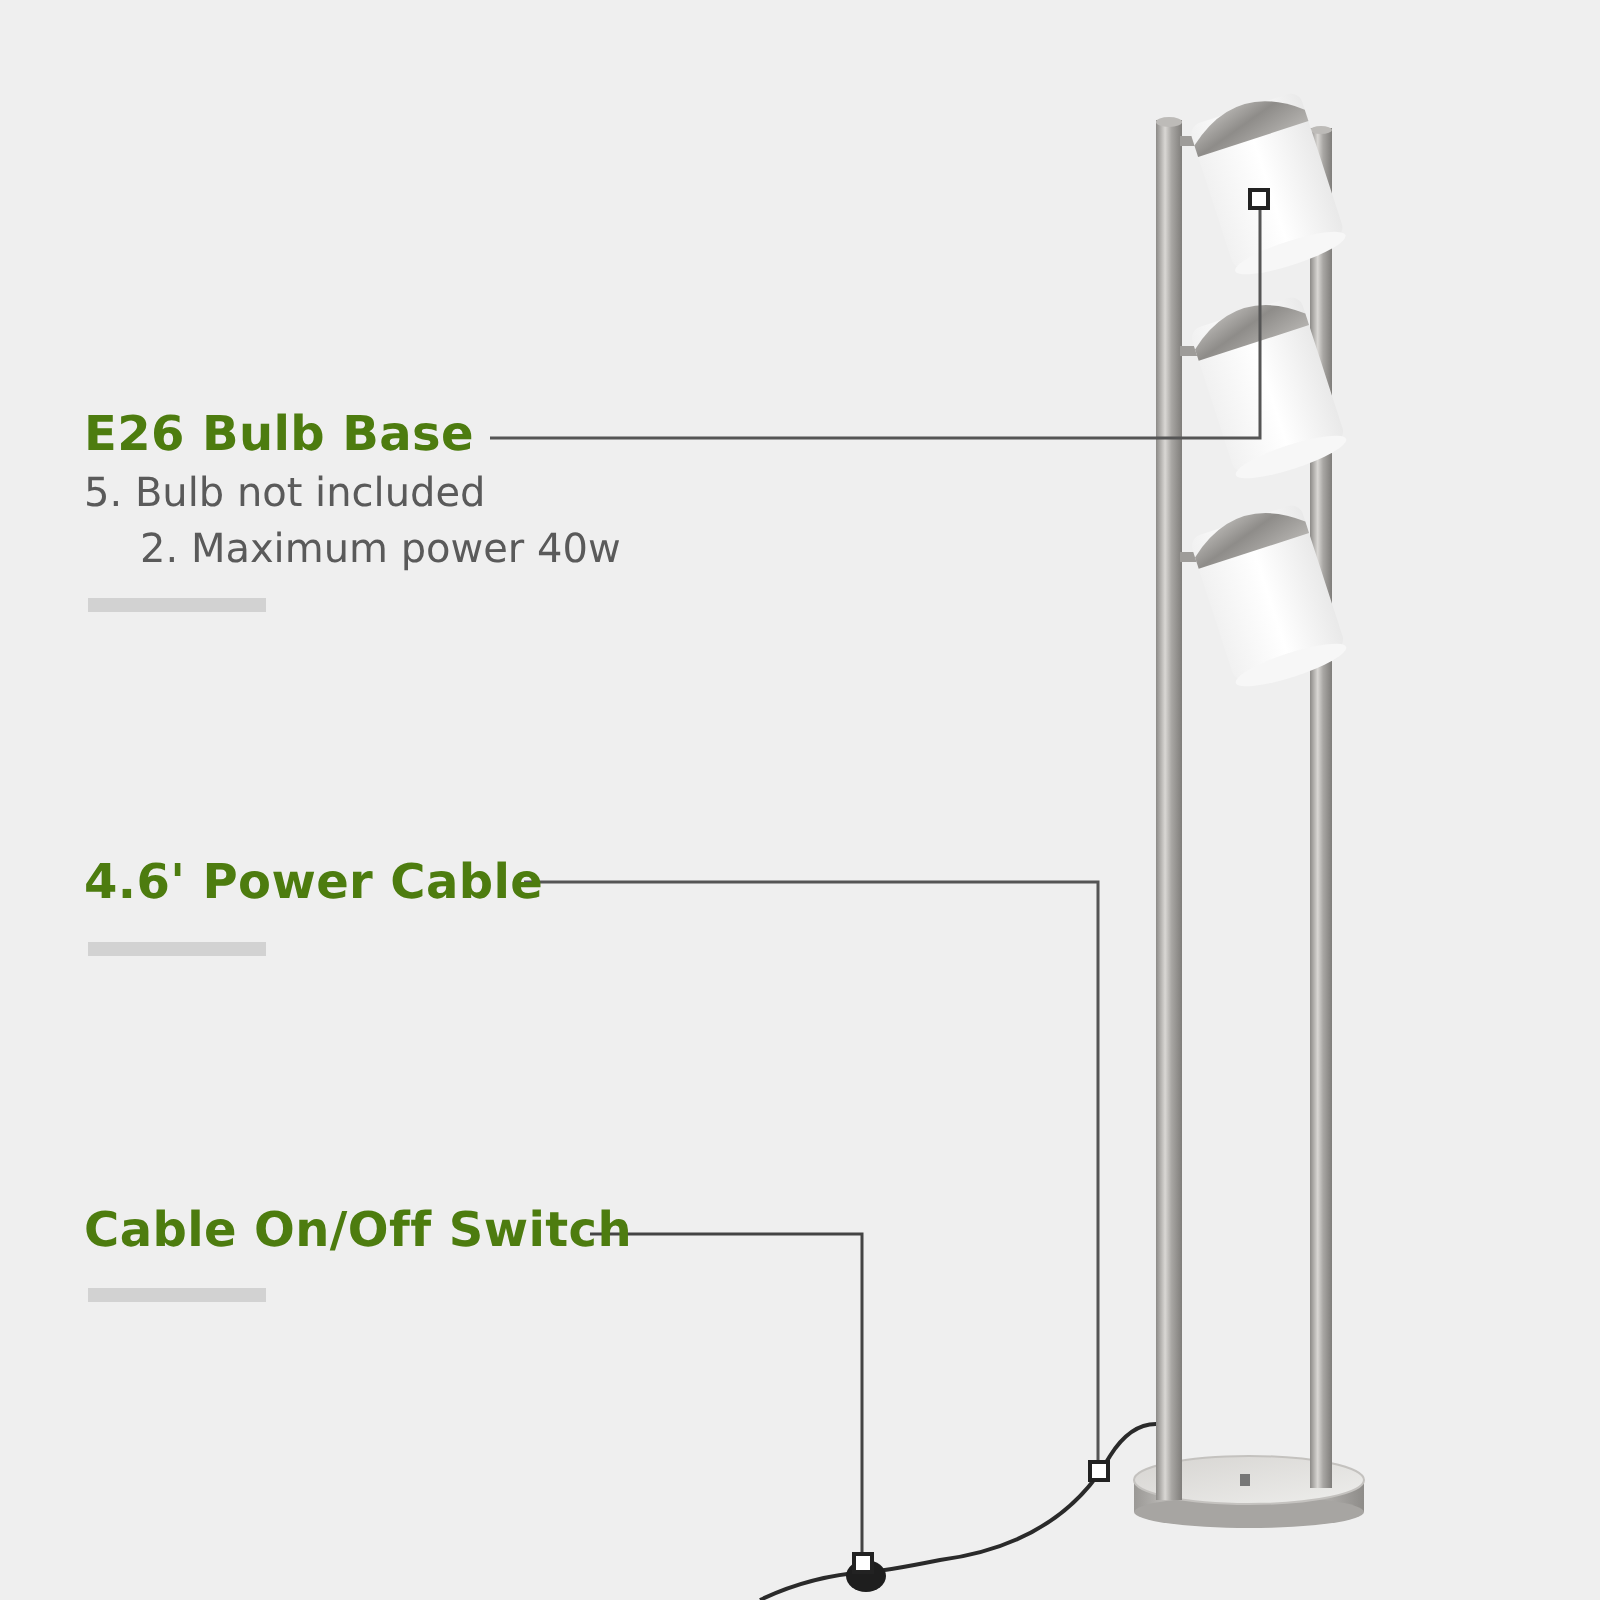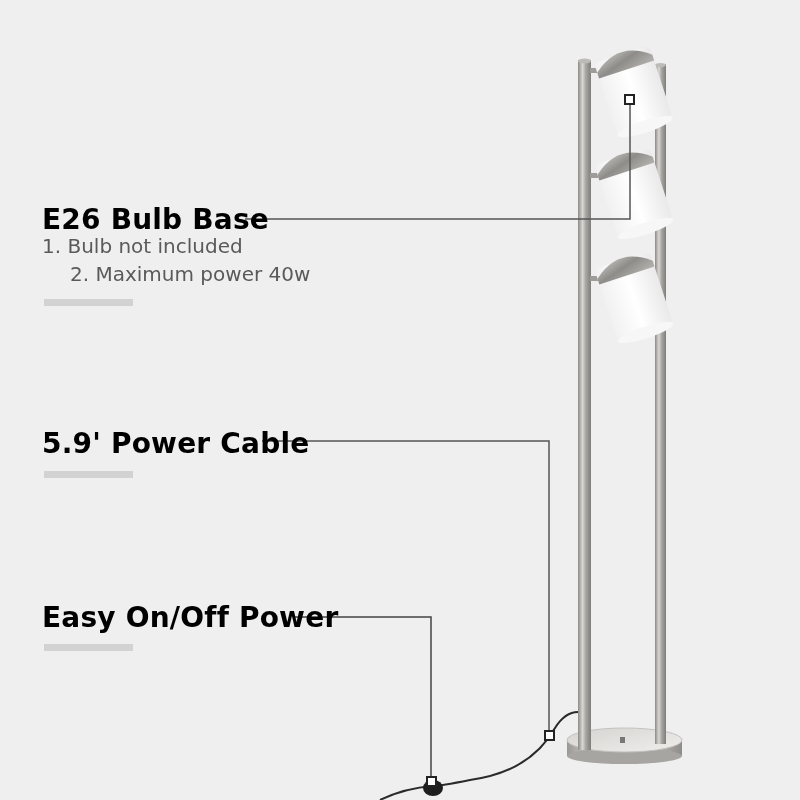--- a/index.html
+++ b/index.html
@@ -1,17 +1,17 @@
 <!DOCTYPE html>
 <html><head>
 <meta charset="utf-8">
 <style>
   html, body { margin: 0; padding: 0; }
   body { width: 800px; height: 800px; background: #efefef; position: relative; overflow: hidden; font-family: "DejaVu Sans", sans-serif; }
-  .feature-title { position: absolute; left: 42px; font-weight: bold; font-size: 28px; color: #000000; letter-spacing: 0.2px; white-space: nowrap; text-align: center; }
+  .feature-title { position: absolute; left: 42px; font-weight: bold; font-size: 24px; color: #4d7c0f; letter-spacing: 0.2px; white-space: nowrap; text-align: center; }
   .feature-sub { position: absolute; left: 42px; font-size: 20px; color: #5a5a5a; white-space: nowrap; }
   .underline-bar { position: absolute; left: 44px; width: 89px; height: 7px; background: #d2d2d2; }
   svg.art { position: absolute; left: 0; top: 0; }
 </style>
 </head>
 <body>
 
 <svg class="art" width="800" height="800" viewBox="0 0 800 800">
   <defs>
     <linearGradient id="pole" x1="0" x2="1" y1="0" y2="0">
@@ -99,21 +99,21 @@
   </g>
   <rect x="545" y="731" width="9" height="9" fill="#fff" stroke="#222" stroke-width="2"></rect>
 
   <g stroke="#444" stroke-width="1.5" fill="none">
     <polyline points="295,617 431,617 431,779"></polyline>
   </g>
   <rect x="427" y="777" width="9" height="9" fill="#fff" stroke="#222" stroke-width="2"></rect>
 </svg>
 
 <div class="feature-title" style="top:203px;">E26 Bulb Base</div>
-<div class="feature-sub" style="top:234px;">1. Bulb not included</div>
+<div class="feature-sub" style="top:234px;">5. Bulb not included</div>
 <div class="feature-sub" style="top:262px;margin-left:28px;">2. Maximum power 40w</div>
 <div class="underline-bar" style="top:299px;"></div>
 
-<div class="feature-title" style="top:427px;">5.9' Power Cable</div>
+<div class="feature-title" style="top:427px;">4.6' Power Cable</div>
 <div class="underline-bar" style="top:471px;"></div>
 
-<div class="feature-title" style="top:601px;">Easy On/Off Power</div>
+<div class="feature-title" style="top:601px;">Cable On/Off Switch</div>
 <div class="underline-bar" style="top:644px;"></div>
 
 </body></html>

